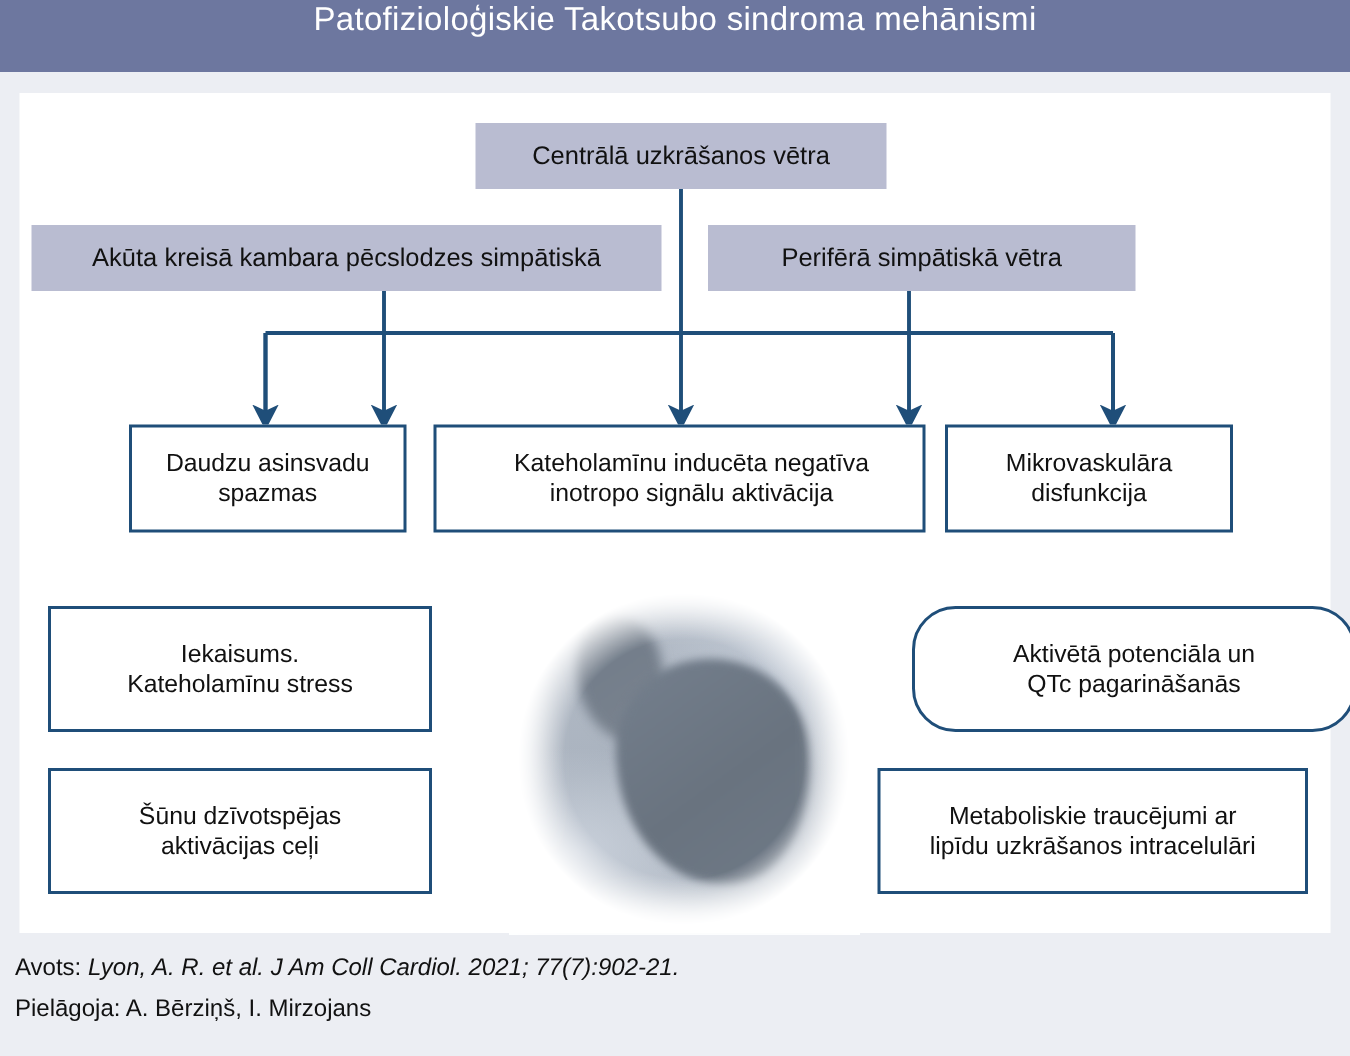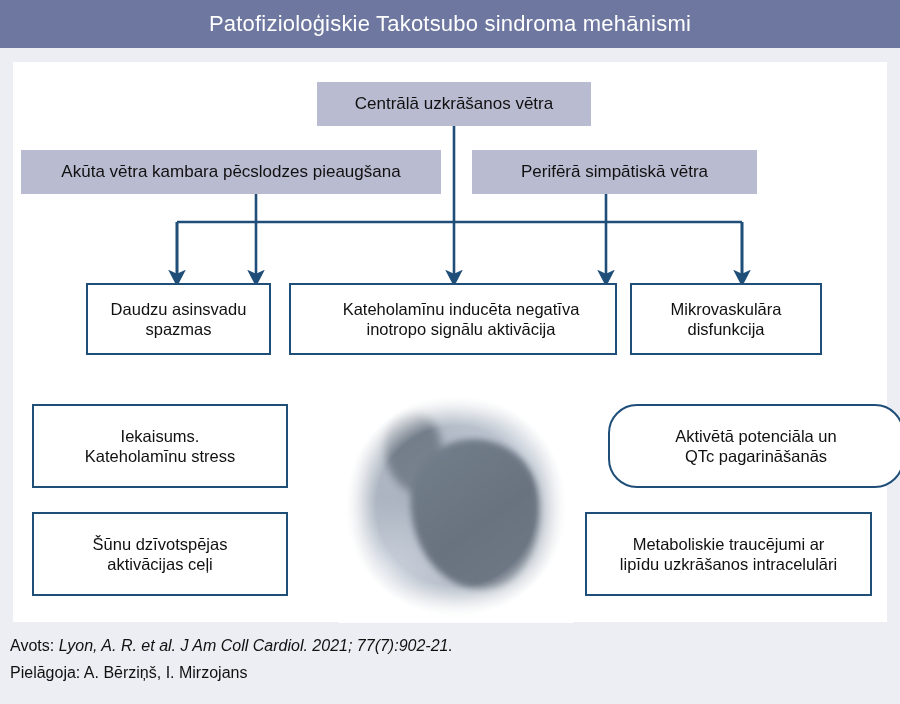--- a/index.html
+++ b/index.html
@@ -22,21 +22,20 @@
 
   
   .header-bar {
     position: absolute;
     left: 0;
     top: 0;
     width: 900px;
     height: 48px;
     background: #6d779f;
     display: flex;
-    align-items: center;
     justify-content: center;
   }
   .header-title {
     color: #ffffff;
     font-size: 22px;
     font-weight: normal;
     letter-spacing: 0.2px;
     white-space: nowrap;
   }
 
@@ -197,21 +196,21 @@
         <line x1="164" y1="160" x2="164" y2="216"></line>
         <line x1="243" y1="160" x2="243" y2="216"></line>
         <line x1="441" y1="160" x2="441" y2="216"></line>
         <line x1="593" y1="160" x2="593" y2="216"></line>
         <line x1="729" y1="160" x2="729" y2="216"></line>
       </g>
     </svg>
 
     <div class="node gray" style="left:304px; top:20px; width:274px; height:44px;">Centrālā uzkrāšanos vētra</div>
 
-    <div class="node gray" style="left:8px; top:88px; width:420px; height:44px;">Akūta vētra kambara pēcslodzes pieaugšana</div>
+    <div class="node gray" style="left:8px; top:88px; width:420px; height:44px;">Akūta kreisā kambara pēcslodzes simpātiskā</div>
 
     <div class="node gray" style="left:459px; top:88px; width:285px; height:44px;">Perifērā simpātiskā vētra</div>
 
     <div class="node white" style="left:73px; top:221px; width:185px; height:72px;">Daudzu asinsvadu
 spazmas</div>
 
     <div class="node white" style="left:276px; top:221px; width:328px; height:72px;padding-left:16px;">Kateholamīnu inducēta negatīva
 inotropo signālu aktivācija</div>
 
     <div class="node white" style="left:617px; top:221px; width:192px; height:72px;">Mikrovaskulāra

